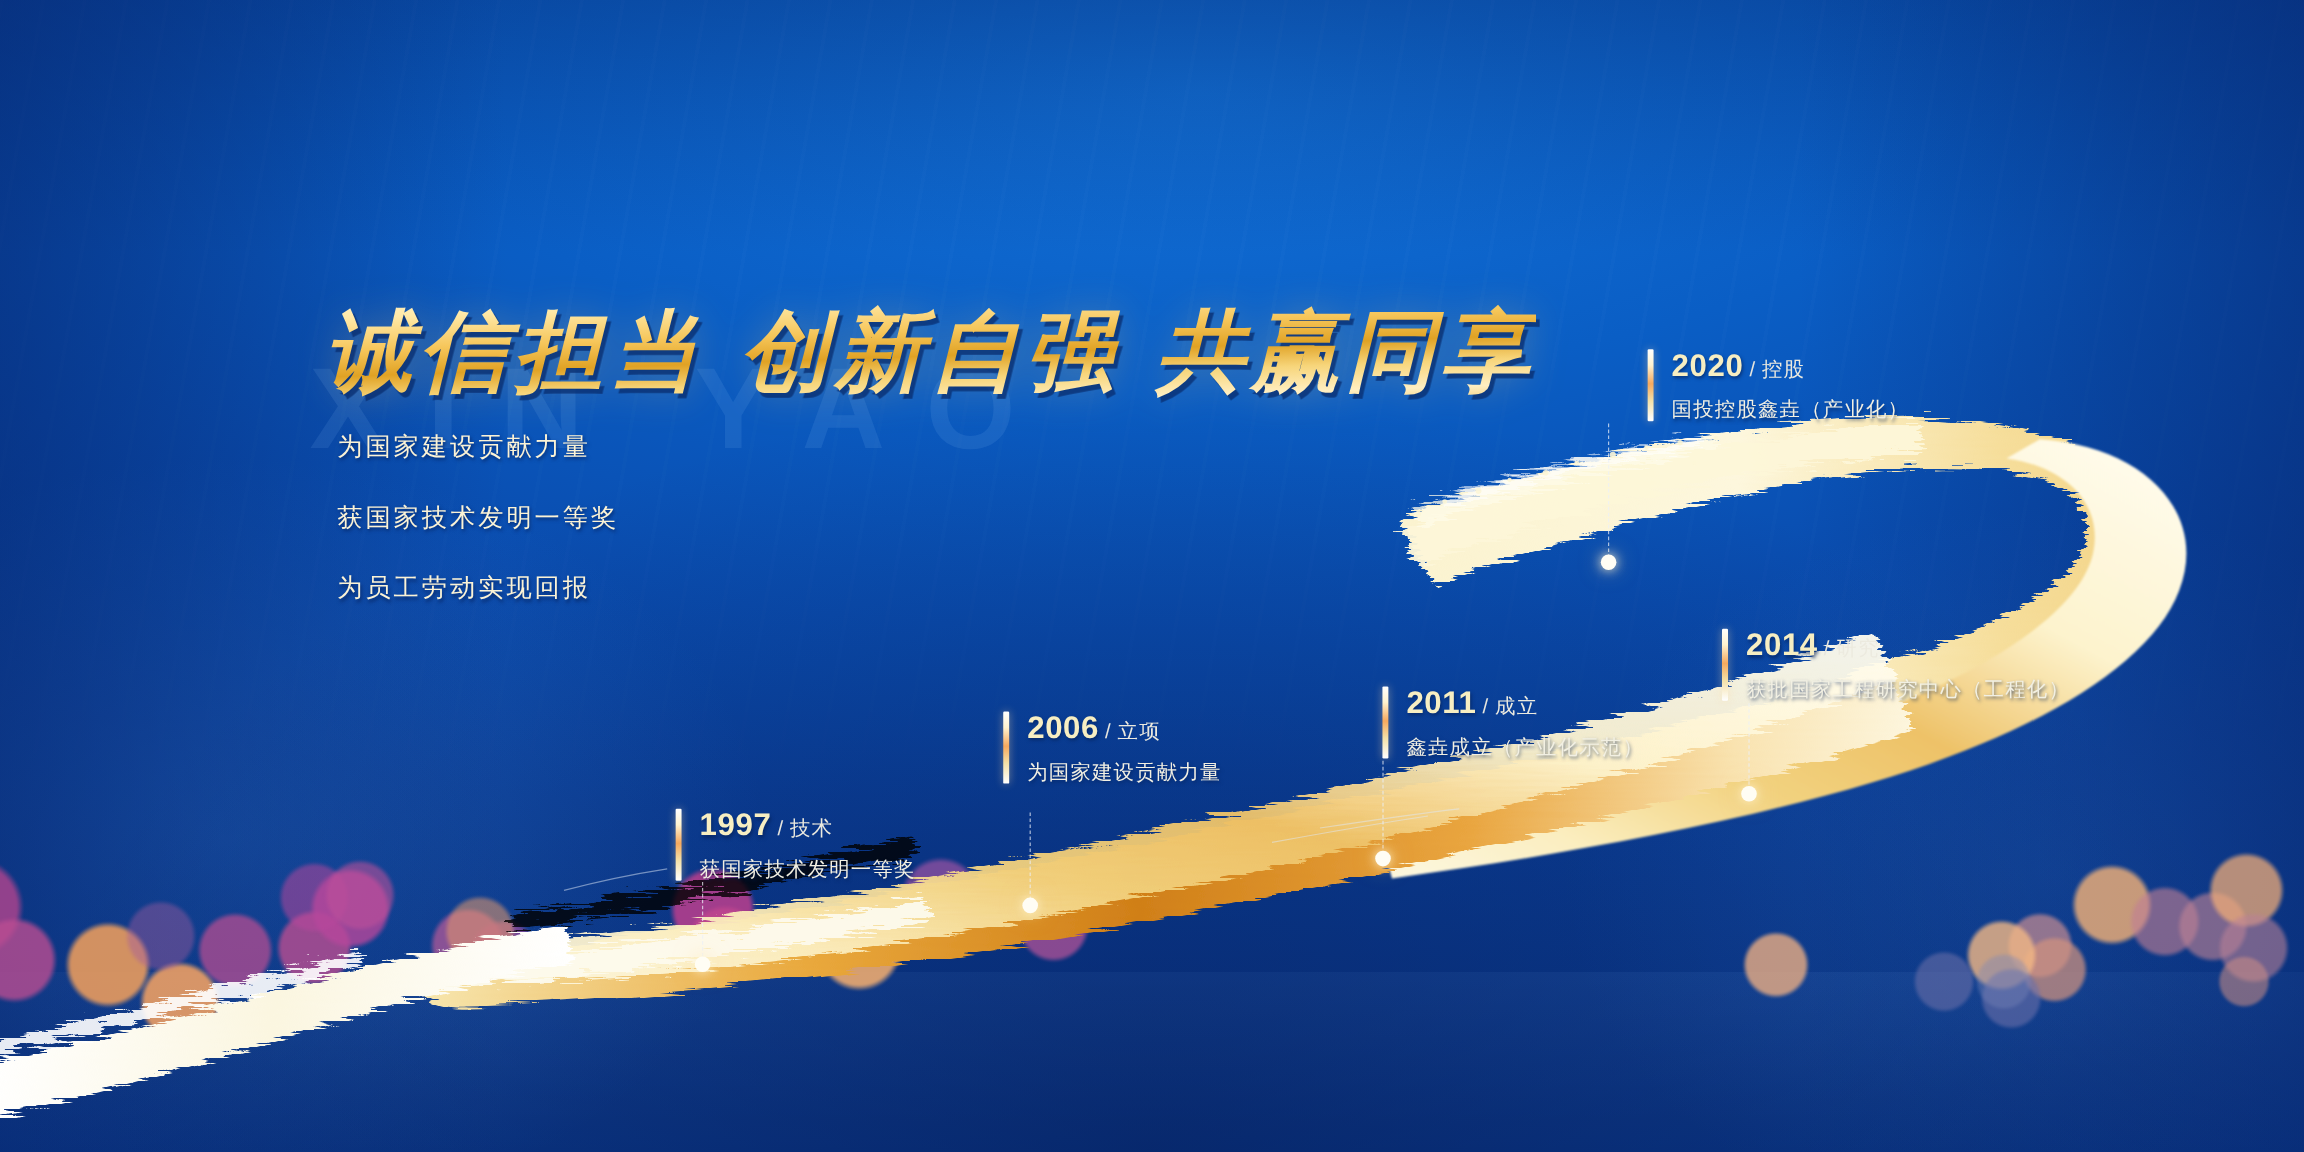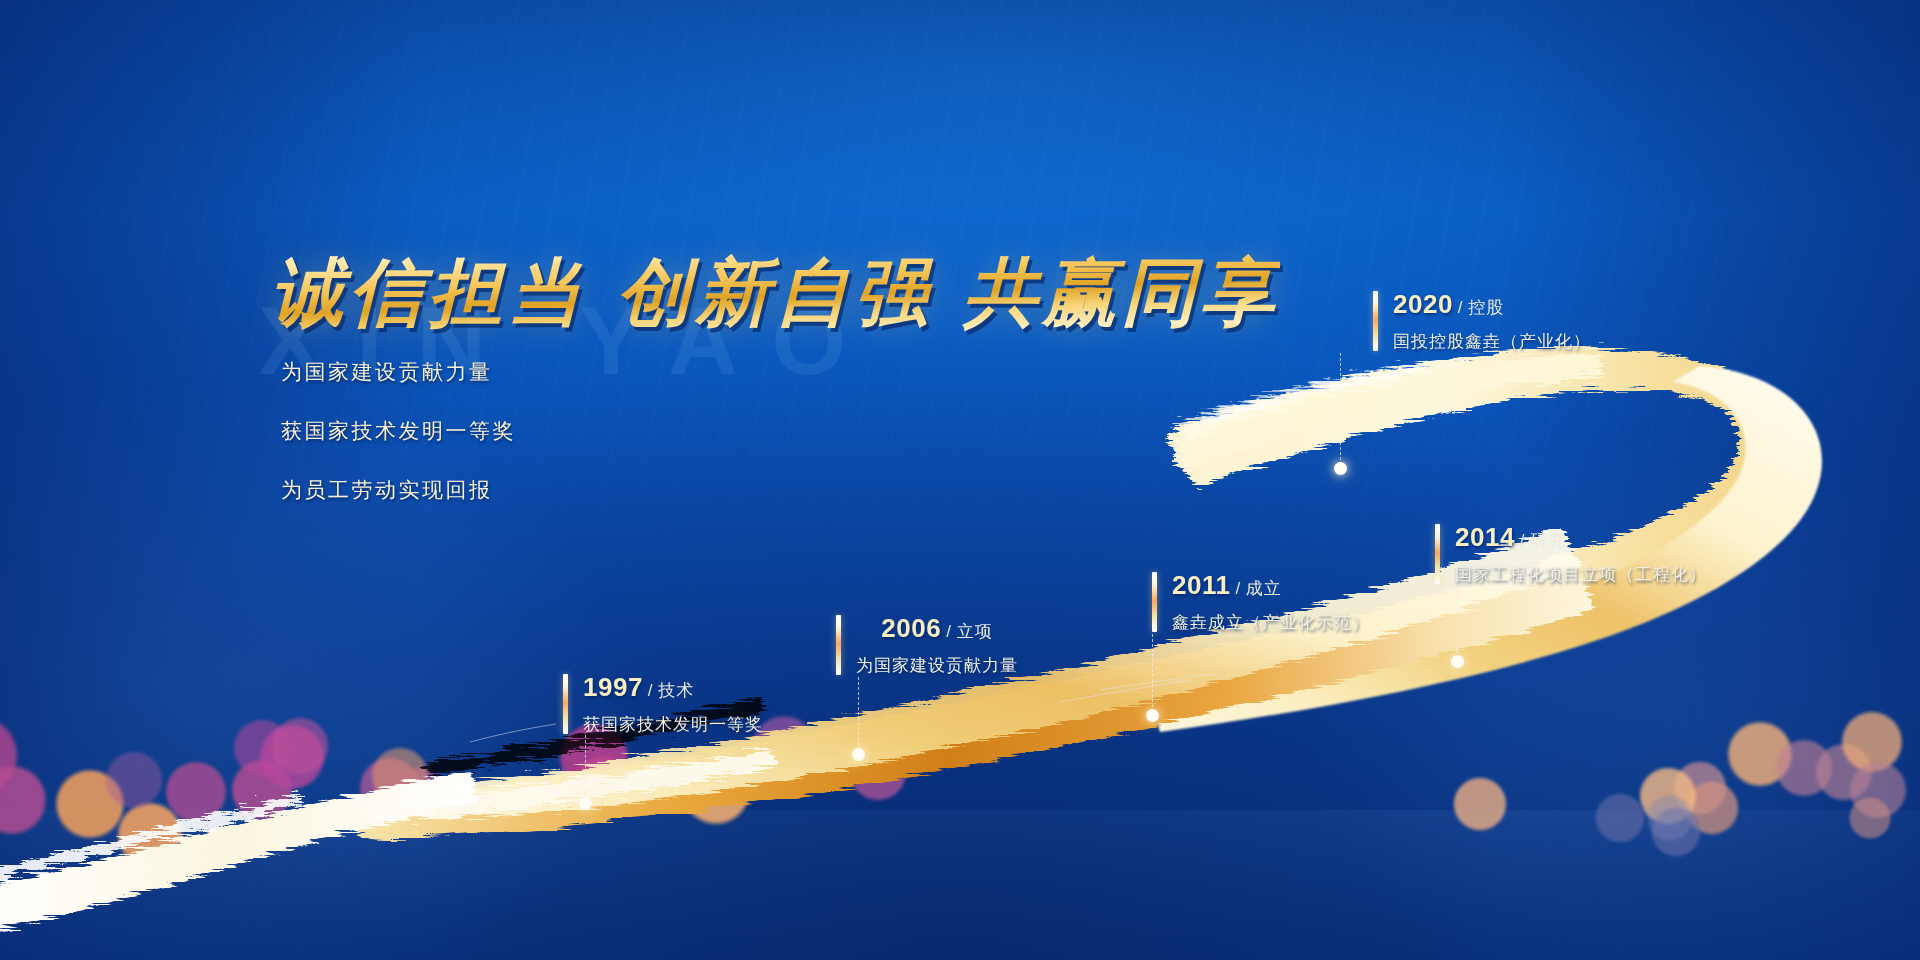--- a/index.html
+++ b/index.html
@@ -319,21 +319,21 @@
   <div id="timeline-layer">
       <div class="marker" style="left: 563px; top: 672px;">
         <div class="m-bar"></div>
         <div class="m-text">
           <div><span class="m-year">1997</span><span class="m-sep">/</span><span class="m-cat"> 技术</span></div>
           <div class="m-desc">获国家技术发明一等奖</div>
         </div>
       </div>
       <div class="leader" style="left: 585px; top: 735px; height: 67px;"></div>
       <div class="dot" style="left: 579px; top: 797px;"></div>
-      <div class="marker" style="left: 836px; top: 613px; text-align: center;">
+      <div class="marker" style="left: 836px; top: 591px;">
         <div class="m-bar"></div>
         <div class="m-text">
           <div><span class="m-year">2006</span><span class="m-sep">/</span><span class="m-cat"> 立项</span></div>
           <div class="m-desc">为国家建设贡献力量</div>
         </div>
       </div>
       <div class="leader" style="left: 858px; top: 677px; height: 78px;"></div>
       <div class="dot" style="left: 852px; top: 748px;"></div>
       <div class="marker" style="left: 1152px; top: 570px;">
         <div class="m-bar"></div>
@@ -341,21 +341,21 @@
           <div><span class="m-year">2011</span><span class="m-sep">/</span><span class="m-cat"> 成立</span></div>
           <div class="m-desc">鑫垚成立（产业化示范）</div>
         </div>
       </div>
       <div class="leader" style="left: 1152px; top: 634px; height: 73px;"></div>
       <div class="dot" style="left: 1146px; top: 709px;"></div>
       <div class="marker" style="left: 1435px; top: 522px;">
         <div class="m-bar"></div>
         <div class="m-text">
           <div><span class="m-year">2014</span><span class="m-sep">/</span><span class="m-cat"> 研究</span></div>
-          <div class="m-desc">国家工程化项目立项（工程化）</div>
+          <div class="m-desc">获批国家工程研究中心（工程化）</div>
         </div>
       </div>
       <div class="leader" style="left: 1457px; top: 586px; height: 73px;"></div>
       <div class="dot" style="left: 1451px; top: 655px;"></div>
       <div class="marker" style="left: 1373px; top: 289px;">
         <div class="m-bar"></div>
         <div class="m-text">
           <div><span class="m-year">2020</span><span class="m-sep">/</span><span class="m-cat"> 控股</span></div>
           <div class="m-desc">国投控股鑫垚（产业化）</div>
         </div>

